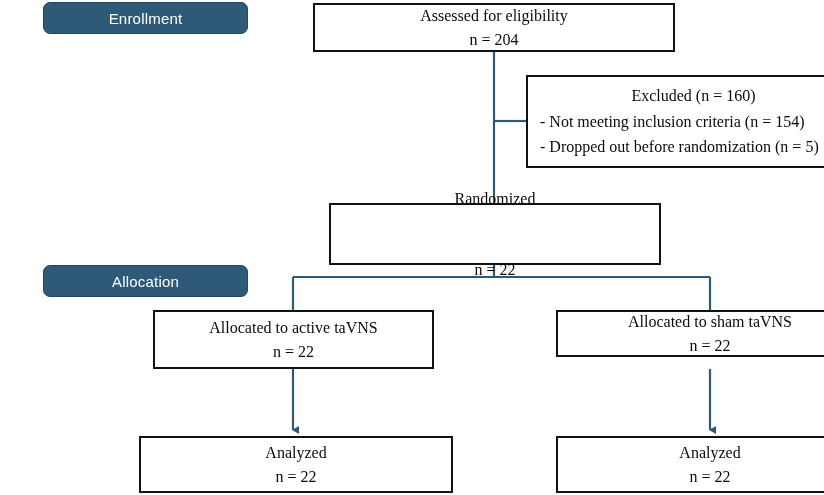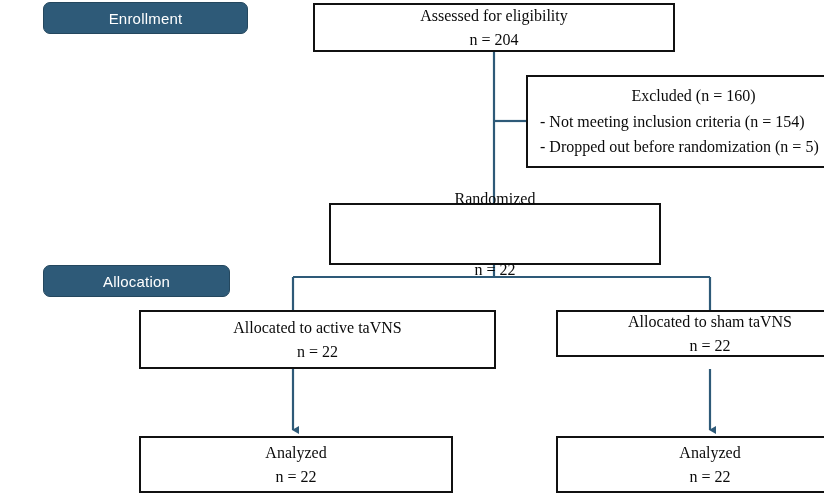--- a/index.html
+++ b/index.html
@@ -102,42 +102,42 @@
     <path d="M669,277 L669,310" stroke="#2e5a78" stroke-width="2.2" fill="none"></path>
 
     <path d="M252,369 L252,430" stroke="#2e5a78" stroke-width="2.2" fill="none" marker-end="url(#arrowDown)"></path>
     <path d="M669,369 L669,430" stroke="#2e5a78" stroke-width="2.2" fill="none" marker-end="url(#arrowDown)"></path>
   </svg>
 
   <div class="stage-badge" style="left:2px; top:2px; width:205px; height:32px;">
     <span>Enrollment</span>
   </div>
 
-  <div class="stage-badge" style="left:2px; top:265px; width:187px; height:32px;">
+  <div class="stage-badge" style="left:2px; top:265px; width:205px; height:32px;">
     <span>Allocation</span>
   </div>
 
 
   <div class="flow-box" style="left:272px; top:3px; width:362px; height:49px;">
     <span class="line-1">Assessed for eligibility</span>
     <span class="line-2">n = 204</span>
   </div>
 
   <div class="flow-box align-left" style="left:485px; top:75px; width:333px; height:93px;">
     <span class="hdr">Excluded (n = 160)</span>
     <span class="bullet">- Not meeting inclusion criteria (n = 154)</span>
     <span class="bullet">- Dropped out before randomization (n = 5)</span>
   </div>
 
   <div class="flow-box" style="left:288px; top:203px; width:332px; height:62px;gap:48px;">
     <span class="line-1">Randomized</span>
     <span class="line-2">n = 22</span>
   </div>
 
-  <div class="flow-box" style="left:98px; top:310px; width:357px; height:59px;">
+  <div class="flow-box" style="left:112px; top:310px; width:281px; height:59px;">
     <span class="line-1">Allocated to active taVNS</span>
     <span class="line-2">n = 22</span>
   </div>
 
   <div class="flow-box" style="left:515px; top:310px; width:308px; height:47px;">
     <span class="line-1">Allocated to sham taVNS</span>
     <span class="line-2">n = 22</span>
   </div>
 
   <div class="flow-box" style="left:98px; top:436px; width:314px; height:57px;">

